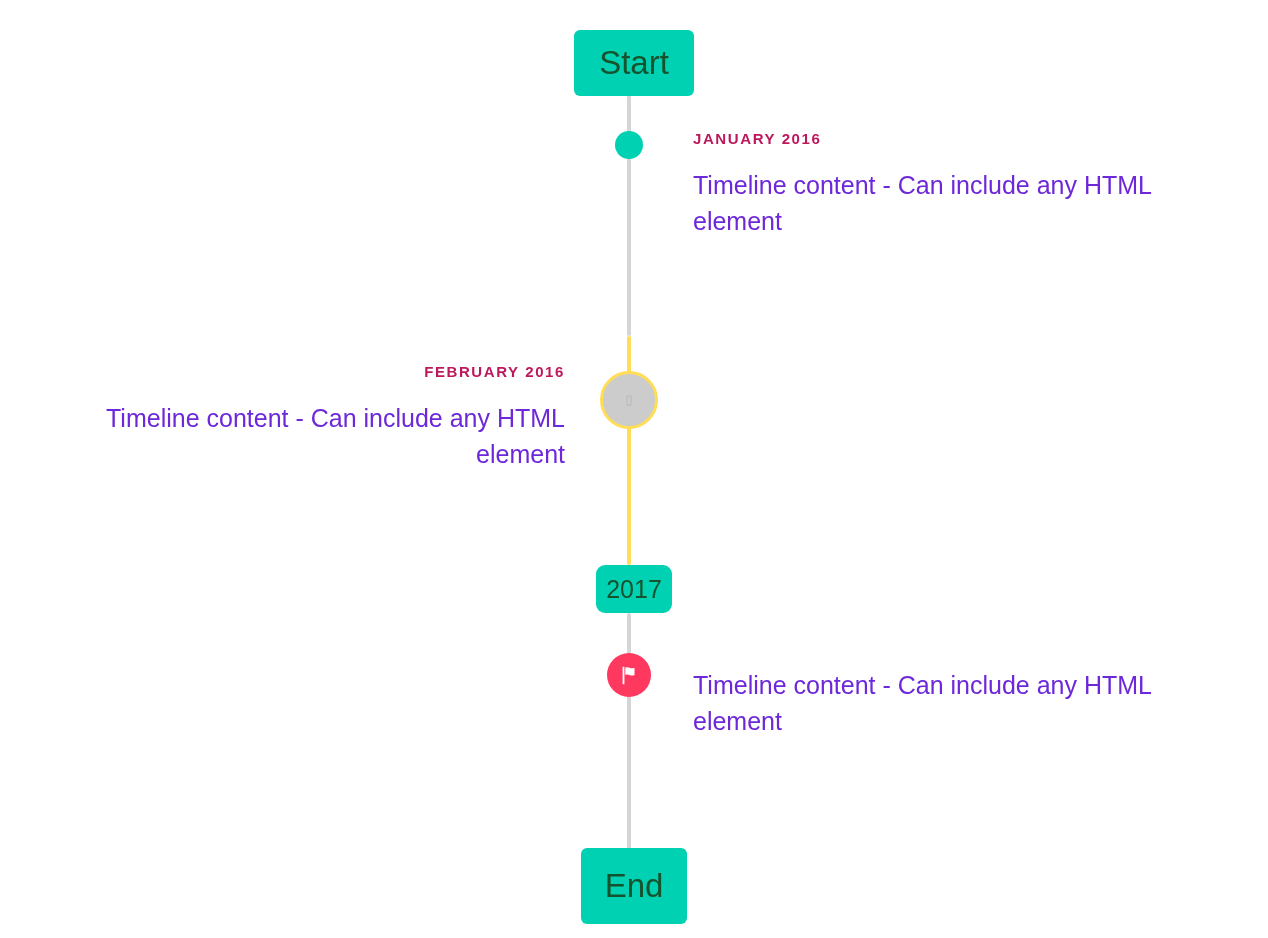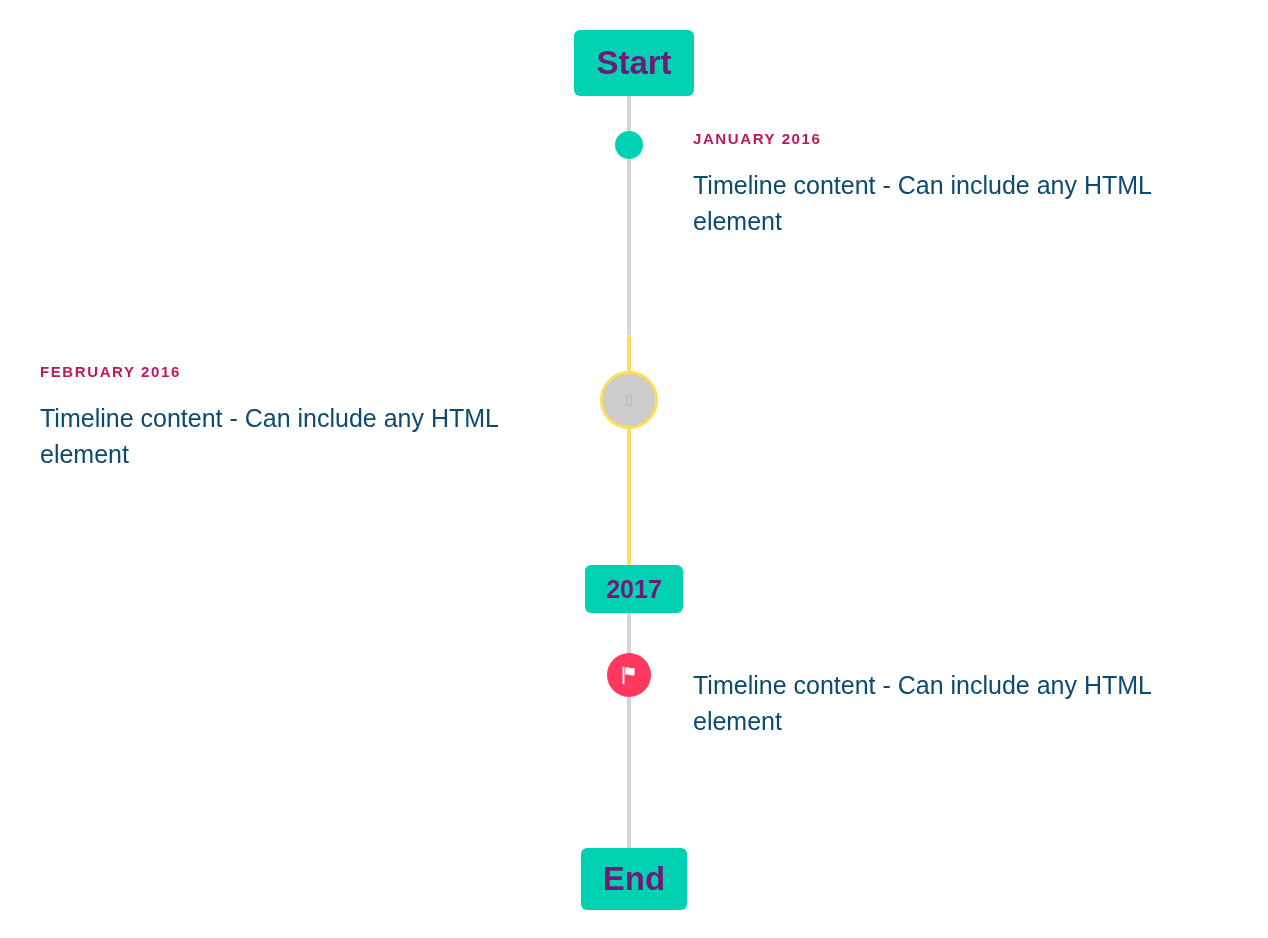--- a/index.html
+++ b/index.html
@@ -28,44 +28,45 @@
   .rail-gray-top   { top: 95px;  height: 241px; background: #d5d5d5; }
   .rail-yellow     { top: 336px; height: 229px; background: #ffdd57; }
   .rail-gray-bottom{ top: 613px; height: 240px; background: #d5d5d5; }
 
   
   .pill {
     position: absolute;
     left: 50%;
     transform: translateX(-50%);
     background: #00d1b2;
-    color: #701a75;
+    color: #14532d;
     border-radius: 6px;
     display: flex;
     align-items: center;
     justify-content: center;
-    font-weight: 700;
+    font-weight: 400;
     white-space: nowrap;
   }
   .pill-start {
     top: 30px;
     width: 120px;
     height: 66px;
     font-size: 33px;
   }
   .pill-year {
     top: 565px;
-    width: 98px;
+    width: 76px;
     height: 48px;
     font-size: 25px;
+    border-radius: 9px;
   }
   .pill-end {
     top: 848px;
     width: 106px;
-    height: 62px;
+    height: 76px;
     font-size: 33px;
   }
 
   
   .marker {
     position: absolute;
     left: 629px;
     transform: translate(-50%, -50%);
     border-radius: 50%;
     display: flex;
@@ -113,40 +114,41 @@
     position: absolute;
   }
   .entry-right {
     left: 693px;
     width: 530px;
     text-align: left;
   }
   .entry-left {
     left: 40px;
     width: 525px;
+    text-align: right;
   }
 
   .entry-jan { top: 130px; }
   .entry-feb { top: 363px; }
   .entry-mar { top: 648px; }
 
   .entry-heading {
     font-size: 15px;
     font-weight: bold;
     letter-spacing: 1.6px;
     color: #be185d;
     text-transform: uppercase;
     line-height: 1.2;
   }
 
   .entry-body {
     margin-top: 19px;
     font-size: 25px;
     line-height: 1.45;
-    color: #0c4a6e;
+    color: #6d28d9;
     font-weight: 400;
   }
 </style>
 </head>
 <body>
 
 <div class="timeline">
 
   <div class="rail rail-gray-top"></div>
   <div class="rail rail-yellow"></div>

